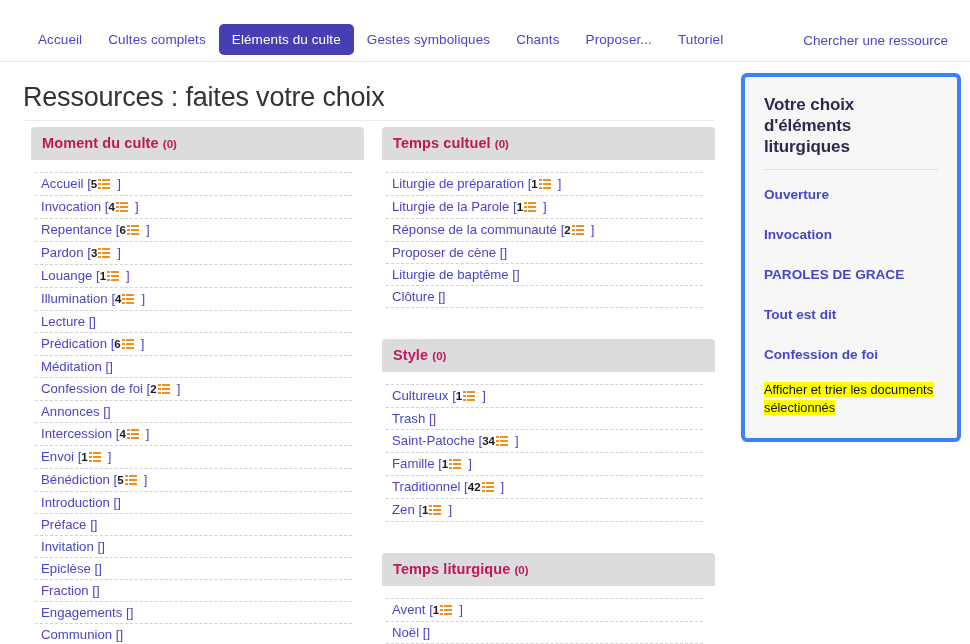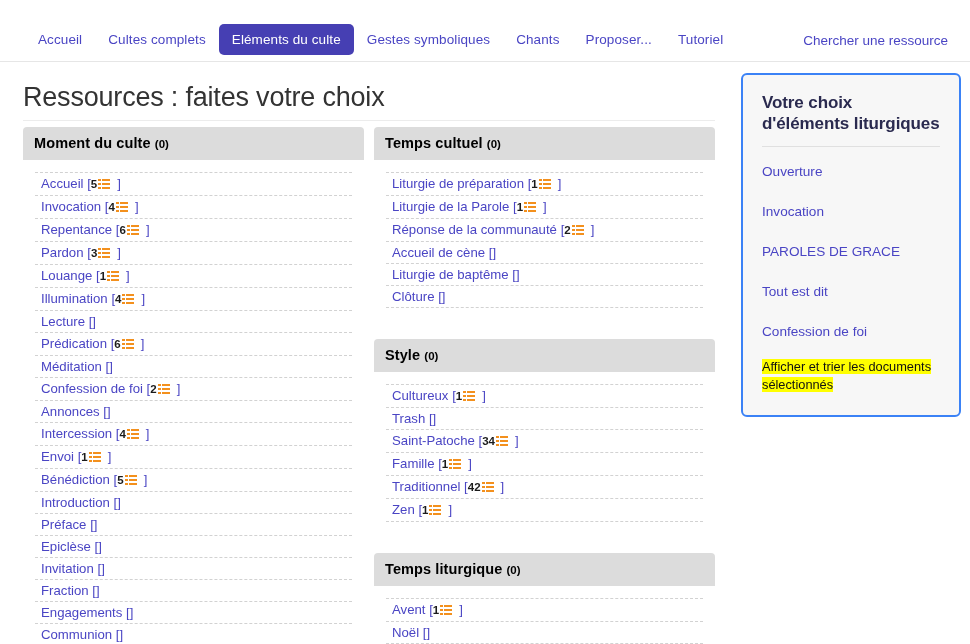--- a/index.html
+++ b/index.html
@@ -48,26 +48,27 @@
 
   
   .col {
     position: absolute; top: 127px; width: 341px;
   }
   .col-left  { left: 23px; }
   .col-mid   { left: 374px; }
 
   .sec-head {
     background: #dcdcdc;
-    color: #000000;
+    color: #be185d;
     font-weight: bold;
     font-size: 14.5px;
     padding: 8px 11px 9px 11px;
     border-radius: 4px 4px 0 0;
     letter-spacing: .1px;
+    margin-left: 8px;
   }
   .sec-head .count {
     font-size: 11.5px; font-weight: bold; letter-spacing: 0;
   }
   .sec-list { margin: 12px; padding: 0; list-style: none; }
   .sec-list li {
     border-bottom: 1px dashed #d2d2d2;
     padding: 3px 5px 3px 6px;
     font-size: 13.2px;
     line-height: 15px;
@@ -91,32 +92,32 @@
   .list-icon i.r0 { top: 0px; }
   .list-icon i.r1 { top: 4px; }
   .list-icon i.r2 { top: 8px; }
 
   .sec-spacer { height: 19px; }
 
   
   .side-panel {
     position: absolute; left: 741px; top: 73px; width: 220px;
     background: #f7f7f7;
-    border: 2px solid #3b82f6;
+    border: 4px solid #3b82f6;
     border-radius: 6px;
     padding: 17px 19px 22px 19px;
   }
   .side-title {
     font-size: 17px; font-weight: bold; color: #2a2a4f;
     line-height: 21px; letter-spacing: -.1px;
   }
   .side-rule { height: 1px; background: #e0e0e0; margin: 12px 0 4px 0; }
   .side-link {
     display: block;
-    color: #4a45c4; font-weight: normal; font-size: 13.6px;
+    color: #4a45c4; font-weight: bold; font-size: 13.6px;
     padding: 13px 0 12px 0; cursor: pointer;
   }
   .side-link-hl {
     display: inline;
     color: #111111; font-size: 12.8px; line-height: 14px;
     background: #ffff00; cursor: pointer;
   }
   .side-hl-wrap { padding-top: 6px; }
 </style>
 </head>
@@ -154,35 +155,35 @@
         <li><span class="item-label">Lecture</span> <span class="brk">[</span><span class="brk">]</span></li>
         <li><span class="item-label">Prédication</span> <span class="brk">[</span><span class="num">6</span><span class="list-icon"><i class="b r0"></i><i class="l r0"></i><i class="b r1"></i><i class="l r1"></i><i class="b r2"></i><i class="l r2"></i></span><span class="brk">]</span></li>
         <li><span class="item-label">Méditation</span> <span class="brk">[</span><span class="brk">]</span></li>
         <li><span class="item-label">Confession de foi</span> <span class="brk">[</span><span class="num">2</span><span class="list-icon"><i class="b r0"></i><i class="l r0"></i><i class="b r1"></i><i class="l r1"></i><i class="b r2"></i><i class="l r2"></i></span><span class="brk">]</span></li>
         <li><span class="item-label">Annonces</span> <span class="brk">[</span><span class="brk">]</span></li>
         <li><span class="item-label">Intercession</span> <span class="brk">[</span><span class="num">4</span><span class="list-icon"><i class="b r0"></i><i class="l r0"></i><i class="b r1"></i><i class="l r1"></i><i class="b r2"></i><i class="l r2"></i></span><span class="brk">]</span></li>
         <li><span class="item-label">Envoi</span> <span class="brk">[</span><span class="num">1</span><span class="list-icon"><i class="b r0"></i><i class="l r0"></i><i class="b r1"></i><i class="l r1"></i><i class="b r2"></i><i class="l r2"></i></span><span class="brk">]</span></li>
         <li><span class="item-label">Bénédiction</span> <span class="brk">[</span><span class="num">5</span><span class="list-icon"><i class="b r0"></i><i class="l r0"></i><i class="b r1"></i><i class="l r1"></i><i class="b r2"></i><i class="l r2"></i></span><span class="brk">]</span></li>
         <li><span class="item-label">Introduction</span> <span class="brk">[</span><span class="brk">]</span></li>
         <li><span class="item-label">Préface</span> <span class="brk">[</span><span class="brk">]</span></li>
+        <li><span class="item-label">Invitation</span> <span class="brk">[</span><span class="brk">]</span></li>
         <li><span class="item-label">Epiclèse</span> <span class="brk">[</span><span class="brk">]</span></li>
-        <li><span class="item-label">Invitation</span> <span class="brk">[</span><span class="brk">]</span></li>
         <li><span class="item-label">Fraction</span> <span class="brk">[</span><span class="brk">]</span></li>
         <li><span class="item-label">Engagements</span> <span class="brk">[</span><span class="brk">]</span></li>
         <li><span class="item-label">Communion</span> <span class="brk">[</span><span class="brk">]</span></li>
       </ul>
     </div>
 
   <div class="col col-mid">
       <div class="sec-head"><span>Temps cultuel</span> <span class="count"> (0)</span></div>
       <ul class="sec-list">
         <li><span class="item-label">Liturgie de préparation</span> <span class="brk">[</span><span class="num">1</span><span class="list-icon"><i class="b r0"></i><i class="l r0"></i><i class="b r1"></i><i class="l r1"></i><i class="b r2"></i><i class="l r2"></i></span><span class="brk">]</span></li>
         <li><span class="item-label">Liturgie de la Parole</span> <span class="brk">[</span><span class="num">1</span><span class="list-icon"><i class="b r0"></i><i class="l r0"></i><i class="b r1"></i><i class="l r1"></i><i class="b r2"></i><i class="l r2"></i></span><span class="brk">]</span></li>
         <li><span class="item-label">Réponse de la communauté</span> <span class="brk">[</span><span class="num">2</span><span class="list-icon"><i class="b r0"></i><i class="l r0"></i><i class="b r1"></i><i class="l r1"></i><i class="b r2"></i><i class="l r2"></i></span><span class="brk">]</span></li>
-        <li><span class="item-label">Accueil de cène</span> <span class="brk">[</span><span class="brk">]</span></li>
+        <li><span class="item-label">Proposer de cène</span> <span class="brk">[</span><span class="brk">]</span></li>
         <li><span class="item-label">Liturgie de baptême</span> <span class="brk">[</span><span class="brk">]</span></li>
         <li><span class="item-label">Clôture</span> <span class="brk">[</span><span class="brk">]</span></li>
       </ul>
       <div class="sec-spacer"></div>
       <div class="sec-head"><span>Style</span> <span class="count"> (0)</span></div>
       <ul class="sec-list">
         <li><span class="item-label">Cultureux</span> <span class="brk">[</span><span class="num">1</span><span class="list-icon"><i class="b r0"></i><i class="l r0"></i><i class="b r1"></i><i class="l r1"></i><i class="b r2"></i><i class="l r2"></i></span><span class="brk">]</span></li>
         <li><span class="item-label">Trash</span> <span class="brk">[</span><span class="brk">]</span></li>
         <li><span class="item-label">Saint-Patoche</span> <span class="brk">[</span><span class="num">34</span><span class="list-icon"><i class="b r0"></i><i class="l r0"></i><i class="b r1"></i><i class="l r1"></i><i class="b r2"></i><i class="l r2"></i></span><span class="brk">]</span></li>
         <li><span class="item-label">Famille</span> <span class="brk">[</span><span class="num">1</span><span class="list-icon"><i class="b r0"></i><i class="l r0"></i><i class="b r1"></i><i class="l r1"></i><i class="b r2"></i><i class="l r2"></i></span><span class="brk">]</span></li>

